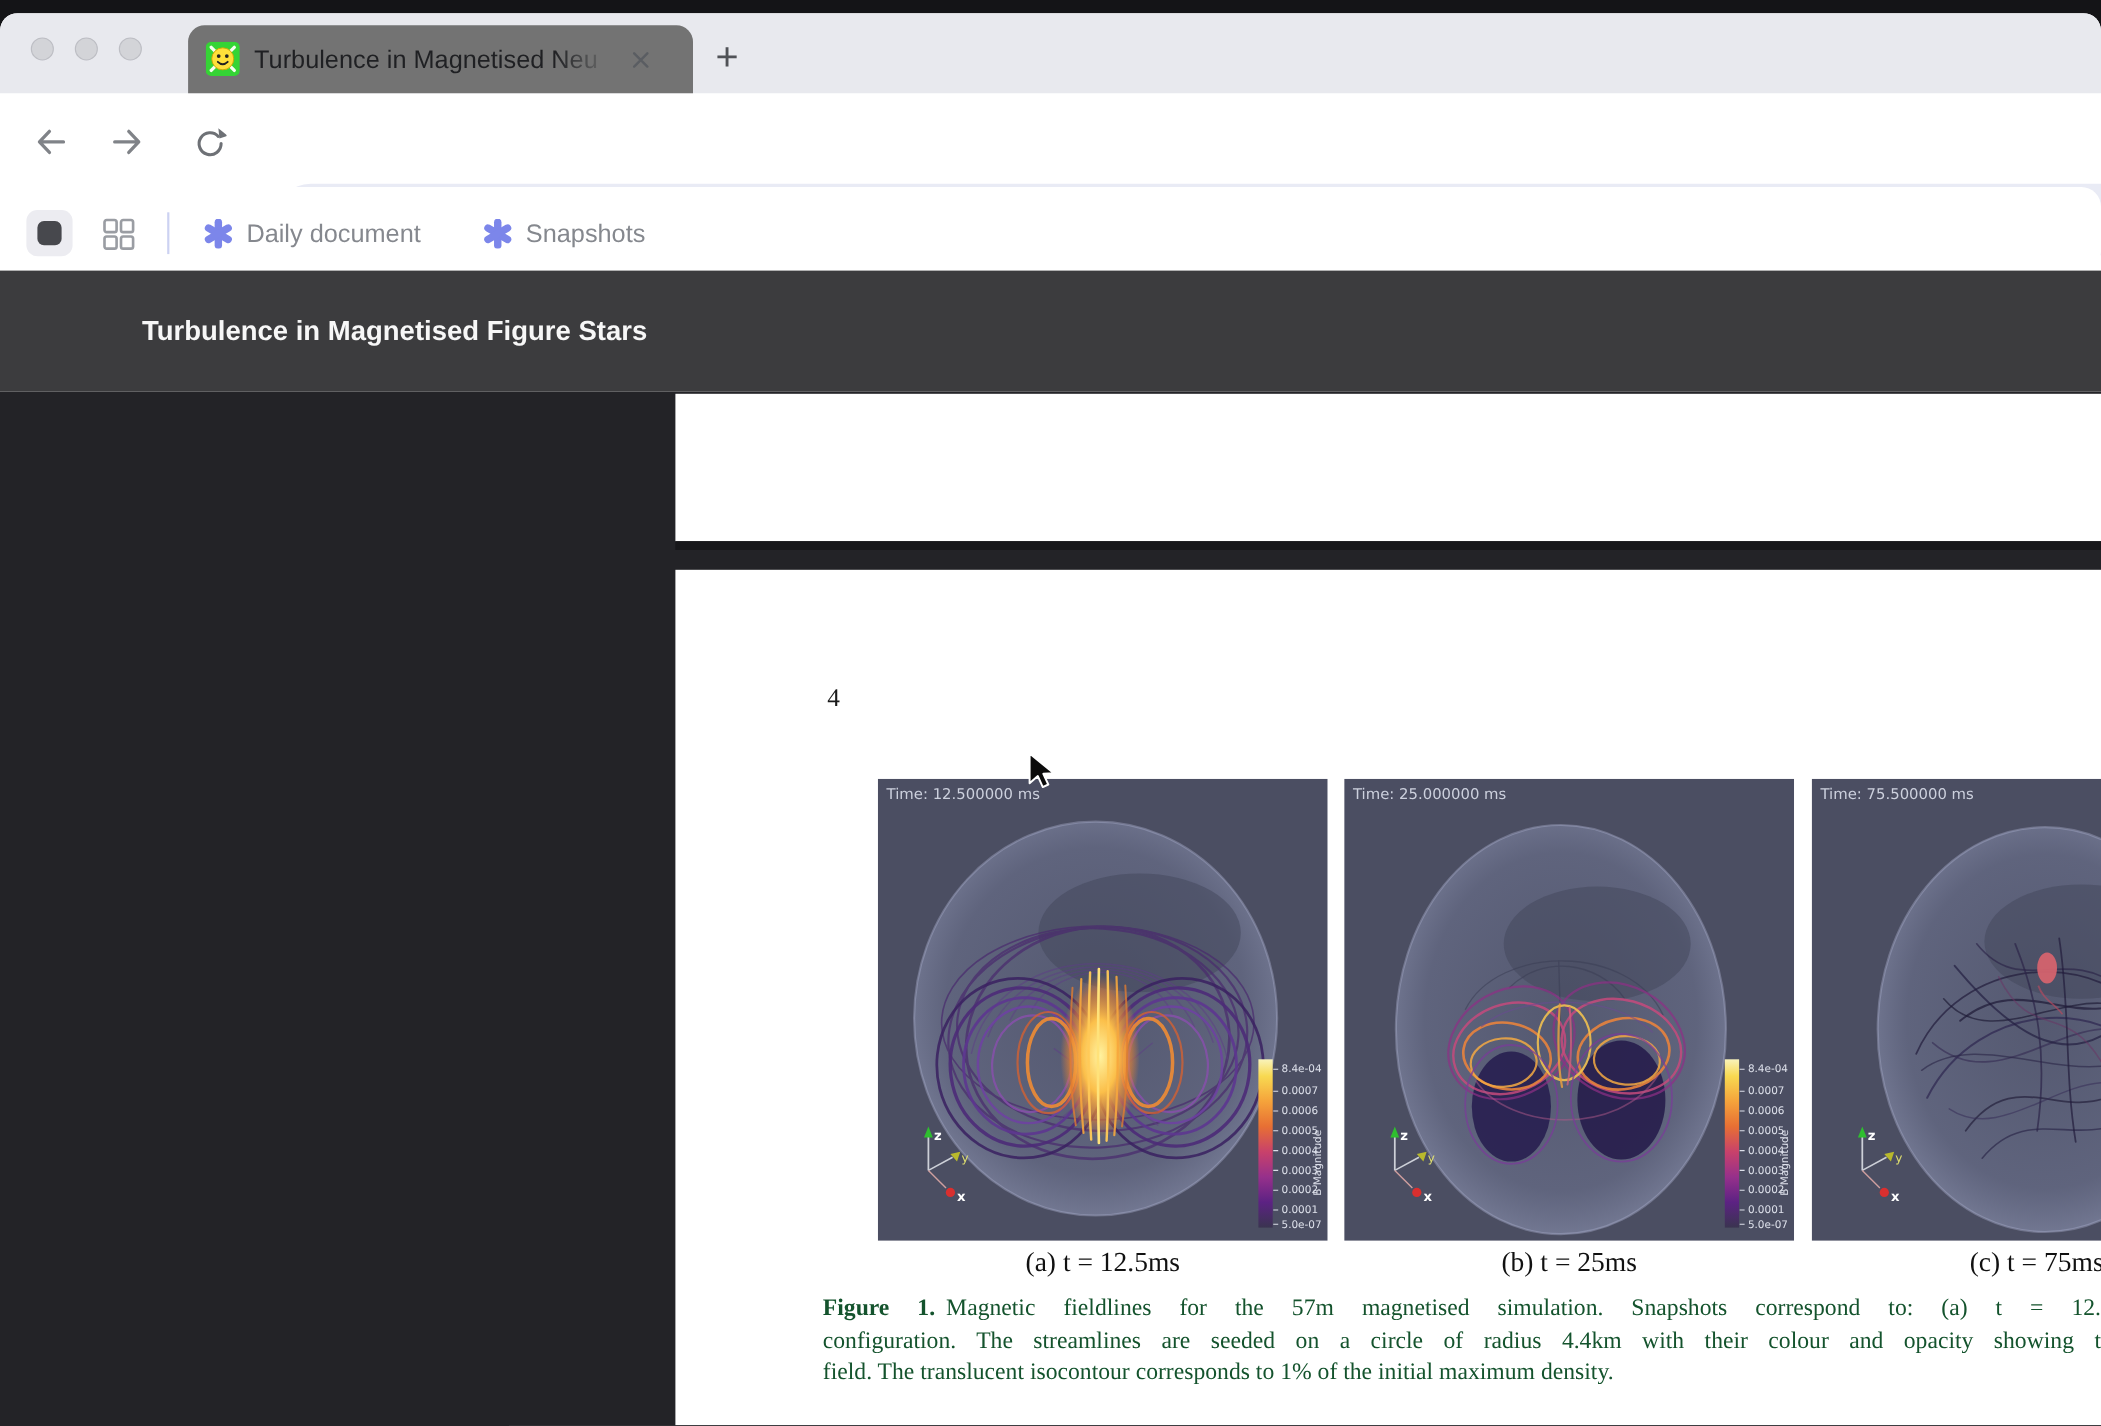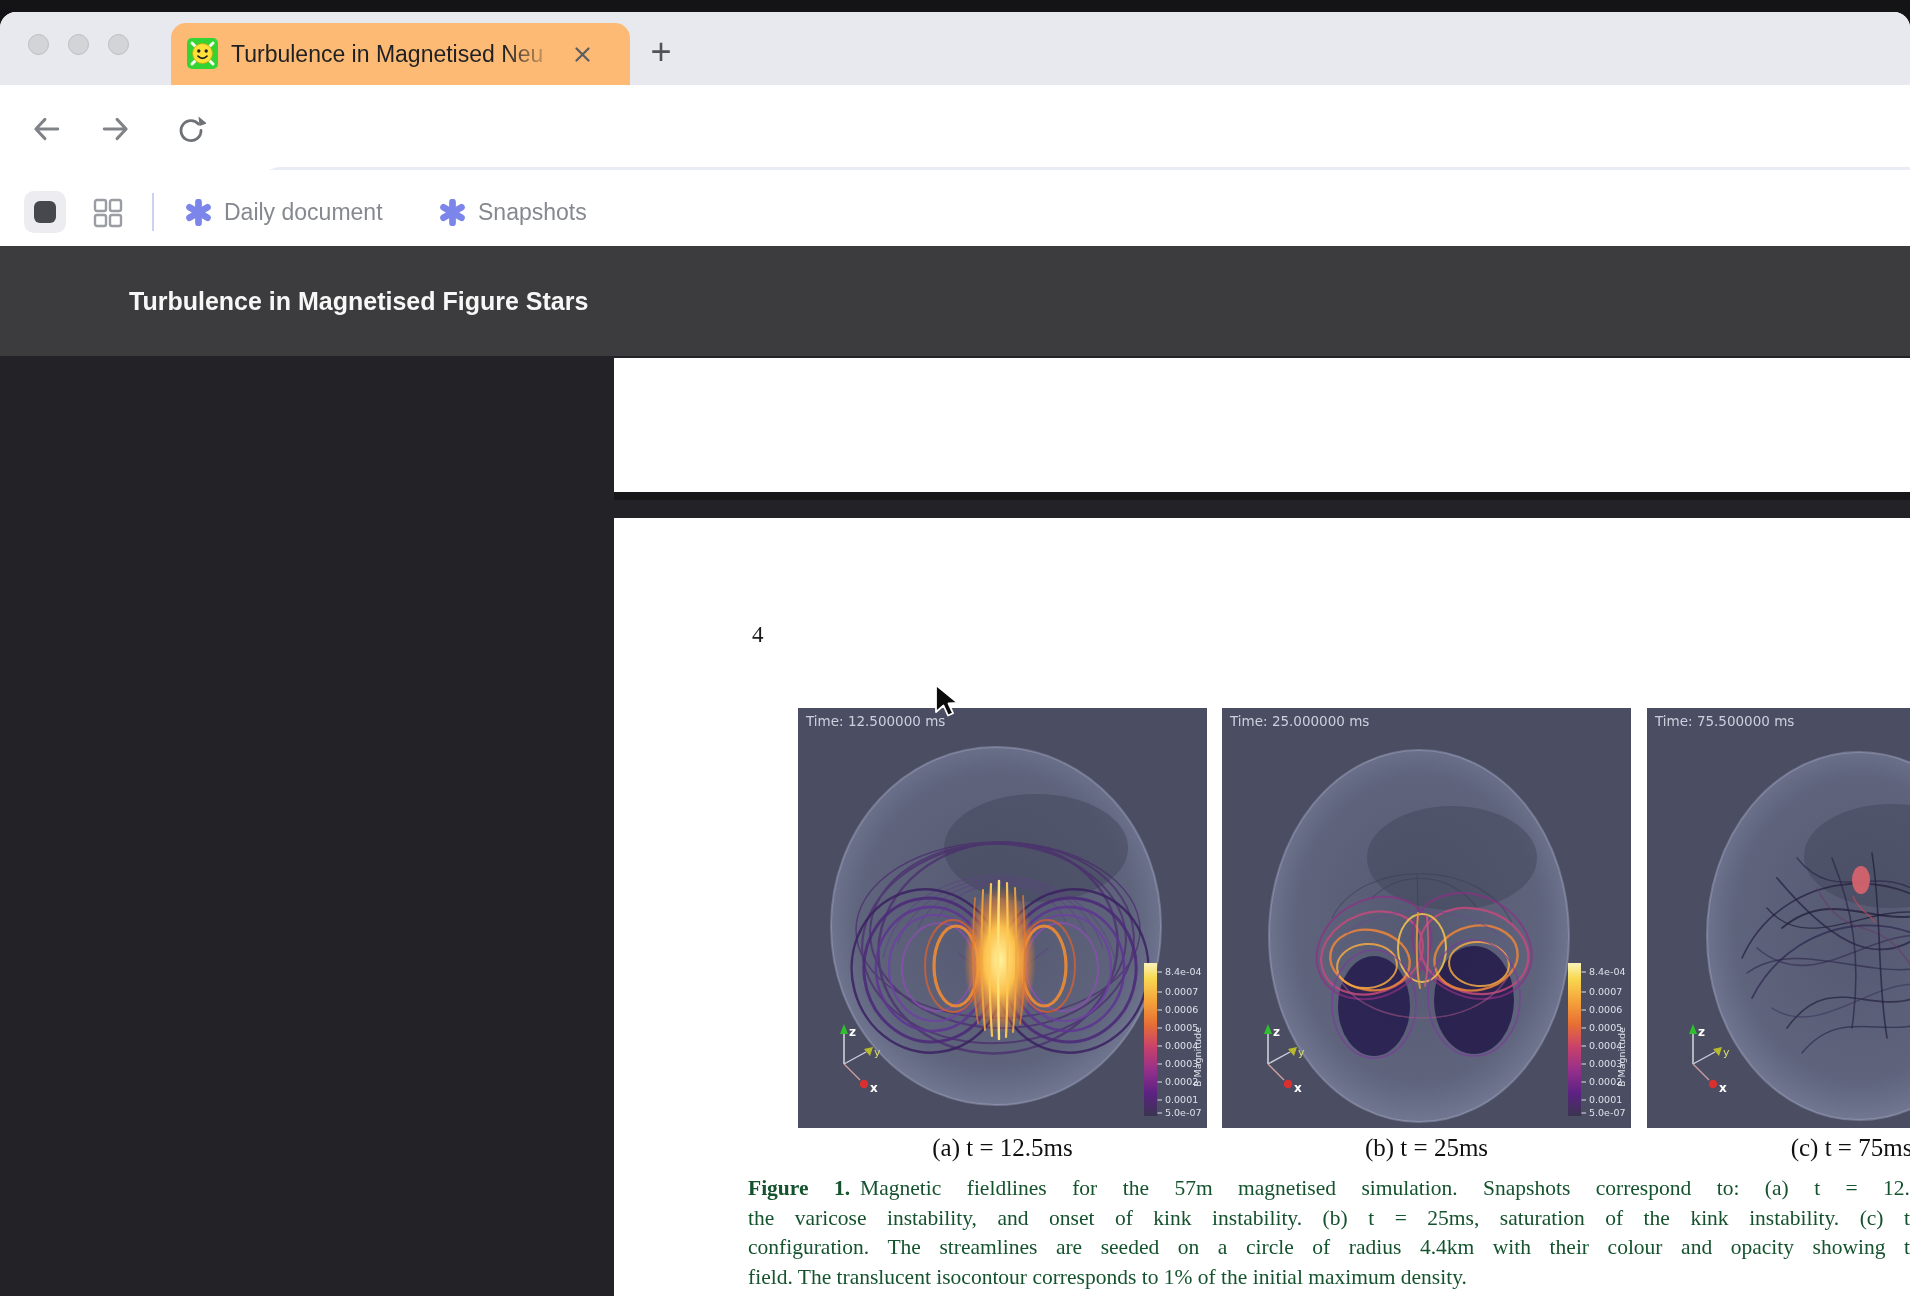--- a/index.html
+++ b/index.html
@@ -5,21 +5,21 @@
   html,body{margin:0;padding:0;background:#141417;}
   .screen{position:relative;width:1910px;height:1296px;overflow:hidden;background:#141417;
           font-family:"Liberation Sans",sans-serif;}
   .window{position:absolute;left:0;top:12px;width:1910px;height:1284px;
           border-radius:16px 16px 0 0;overflow:hidden;background:#fff;}
 
   
   .tabstrip{position:absolute;left:0;top:0;width:100%;height:73px;background:#e8e9ee;}
   .tl{position:absolute;top:22px;width:21px;height:21px;border-radius:50%;
       background:#d3d4d8;border:1px solid #bdbec4;box-sizing:border-box;}
-  .tab{position:absolute;left:171px;top:11px;width:459px;height:62px;background:#fdba74;
+  .tab{position:absolute;left:171px;top:11px;width:459px;height:62px;background:#737373;
        border-radius:15px 15px 0 0;text-decoration:underline;}
   .favicon{position:absolute;left:16px;top:15px;width:31px;height:31px;}
   .tabtitle{position:absolute;left:60px;top:0;width:332px;height:62px;line-height:62px;
        font-size:23px;color:#1f2023;white-space:nowrap;overflow:hidden;
        -webkit-mask-image:linear-gradient(90deg,#000 82%,transparent 98%);
        mask-image:linear-gradient(90deg,#000 82%,transparent 98%);}
   .tabclose{position:absolute;left:404px;top:24px;width:15px;height:15px;cursor:pointer;}
   .newtab{position:absolute;left:640px;top:11px;width:42px;height:62px;line-height:58px;
        text-align:center;font-size:36px;font-weight:300;color:#505257;}
 
@@ -27,21 +27,21 @@
   .urlrow{position:absolute;left:0;top:73px;width:100%;height:85px;background:#fff;}
   .navbtn{position:absolute;top:28px;width:32px;height:32px;}
   .pill{position:absolute;left:250px;top:82px;width:1660px;height:65px;background:#e9ebf5;
         border-radius:33px 0 0 33px;}
   .tunecircle{position:absolute;left:9px;top:7px;width:51px;height:51px;border-radius:50%;background:#fff;}
   .urltext{position:absolute;left:74px;top:0;height:65px;line-height:65px;font-size:27px;color:#3a3b40;}
   .zig{position:absolute;left:26px;right:0;bottom:-2px;height:11px;
        background:conic-gradient(from -45deg at 50% 100%, #ffffff 90deg, transparent 0) 0 0/22px 11px repeat-x;}
 
   
-  .bmrow{position:absolute;left:0;top:158px;width:100%;height:76px;background:#fff;}
+  .bmrow{position:absolute;left:0;top:158px;width:100%;height:76px;background:#fff;border-radius:18px;}
   .sidepanelbtn{position:absolute;left:24px;top:21px;width:42px;height:42px;background:#ececf1;border-radius:10px;}
   .sidepanelbtn .sq{position:absolute;left:10px;top:10px;width:22px;height:22px;background:#47484d;border-radius:6px;}
   .gridicon{position:absolute;left:93px;top:28px;width:30px;height:30px;}
   .bmdivider{position:absolute;left:152px;top:23px;width:2px;height:38px;background:#ccd2f2;}
   .bookmark{position:absolute;top:27px;height:30px;line-height:30px;font-size:23px;color:#85888e;cursor:pointer;}
   .bookmark svg{position:absolute;left:0;top:2px;}
   .bookmark .bl{margin-left:39px;}
 
   
   .pdfbar{position:absolute;left:0;top:234px;width:100%;height:110px;background:#3c3c3e;}
@@ -396,21 +396,20 @@
           <use href="#triad" x="46" y="356"></use>
           <text x="8" y="18" font-family="DejaVu Sans, sans-serif" font-size="13.5" fill="#ccd0dd">Time: 75.500000 ms</text>
         </svg>
 
         <div class="subcap" style="left:184px">(a) t = 12.5ms</div>
         <div class="subcap" style="left:608px">(b) t = 25ms</div>
         <div class="subcap" style="left:1033px">(c) t = 75ms</div>
 
         <div class="figcap">
           <div class="fl just"><span class="fb">Figure 1.</span><span>Magnetic fieldlines for the 57m magnetised simulation.  Snapshots correspond to: (a) t = 12.</span></div>
-          <div class="fl just">the varicose instability, and onset of kink instability. (b) t = 25ms, saturation of the kink instability. (c) t</div>
           <div class="fl just">configuration. The streamlines are seeded on a circle of radius 4.4km with their colour and opacity showing t</div>
           <div class="fl">field. The translucent isocontour corresponds to 1% of the initial maximum density.</div>
         </div>
       </div>
     </div>
   </div>
 
   <svg class="cursor" width="28" height="38" viewBox="0 0 28 38">
     <path d="M2 1 L2 28 L9.5 21.5 L14 31.5 L19 29.2 L14.5 19.5 L24 19 Z" fill="#0b0b0b" stroke="#ffffff" stroke-width="1.8" stroke-linejoin="round"></path>
   </svg>

